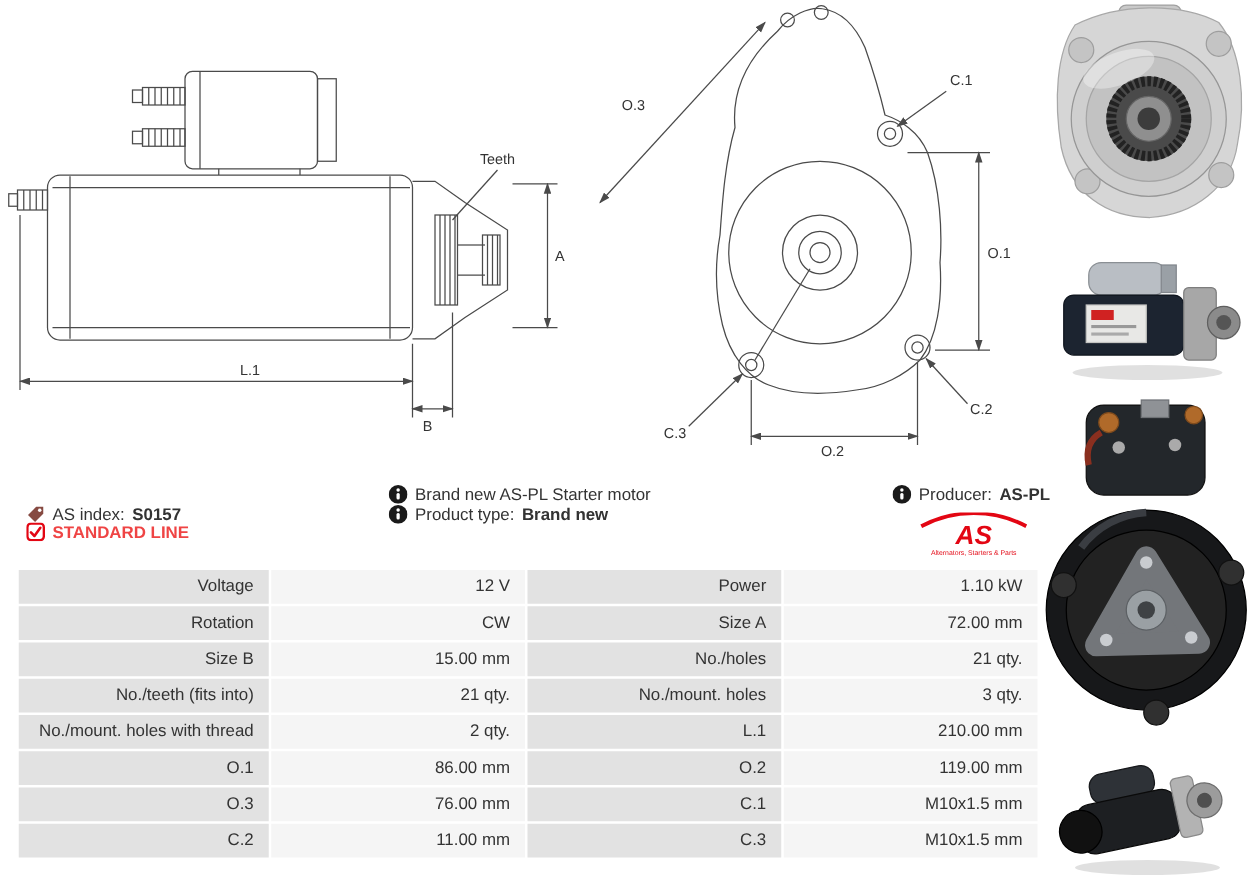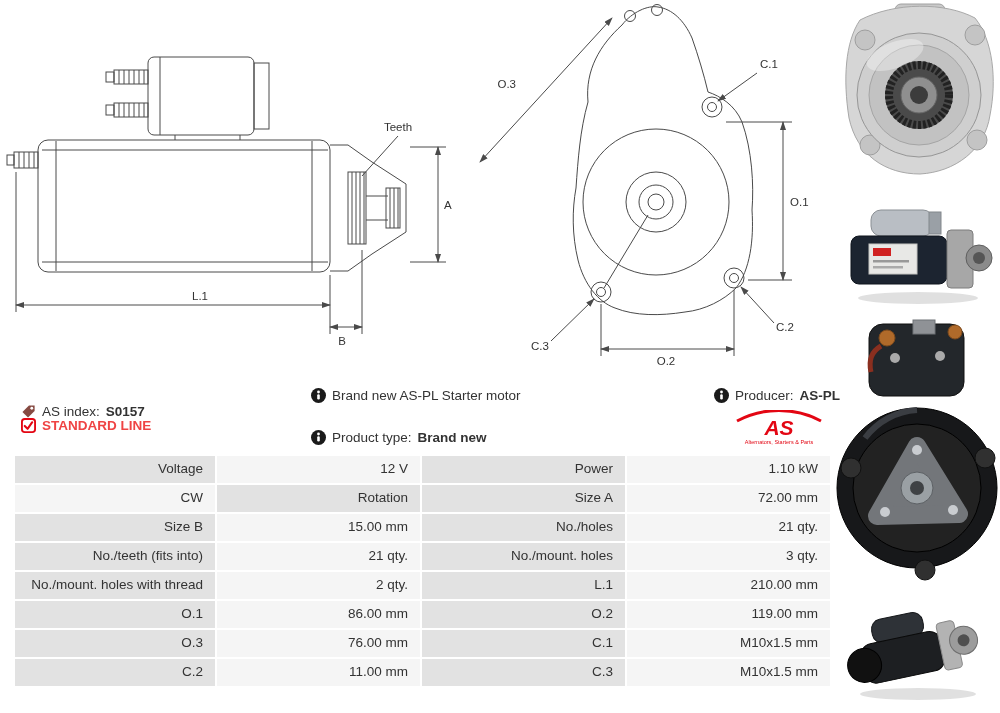--- a/index.html
+++ b/index.html
@@ -243,21 +243,21 @@
     </div>
 
     <div class="info-item" style="left:6px;top:34px;">
       <svg width="15" height="15" viewBox="0 0 16 16">
         <rect x="1" y="1" width="14" height="14" rx="3" fill="none" stroke="#e30613" stroke-width="2"></rect>
         <path d="M4,8.5 L7,11.5 L12,4.5" fill="none" stroke="#e30613" stroke-width="2.2" stroke-linecap="round" stroke-linejoin="round"></path>
       </svg>
       <span class="red">STANDARD LINE</span>
     </div>
 
-    <div class="info-item" style="left:296px;top:46px;align-items:center;">
+    <div class="info-item" style="left:296px;top:20px;align-items:center;">
       <svg width="15" height="15" viewBox="0 0 15 15">
         <circle cx="7.5" cy="7.5" r="7.5" fill="#1a1a1a"></circle>
         <circle cx="7.5" cy="4" r="1.4" fill="#fff"></circle>
         <rect x="6.2" y="6.3" width="2.6" height="5.2" rx="1.2" fill="#fff"></rect>
       </svg>
       <span>Product type:</span>
       <span class="bold">Brand new</span>
     </div>
 
     <div class="info-item" style="left:718px;top:26px;">
@@ -268,22 +268,22 @@
       </svg>
     </div>
   </div>
 
   <div class="spec-table">
     <div class="cell label">Voltage</div>
     <div class="cell value">12 V</div>
     <div class="cell label">Power</div>
     <div class="cell value">1.10 kW</div>
 
+    <div class="cell label">Rotation</div>
     <div class="cell value">CW</div>
-    <div class="cell label">Rotation</div>
     <div class="cell label">Size A</div>
     <div class="cell value">72.00 mm</div>
 
     <div class="cell label">Size B</div>
     <div class="cell value">15.00 mm</div>
     <div class="cell label">No./holes</div>
     <div class="cell value">21 qty.</div>
 
     <div class="cell label">No./teeth (fits into)</div>
     <div class="cell value">21 qty.</div>

